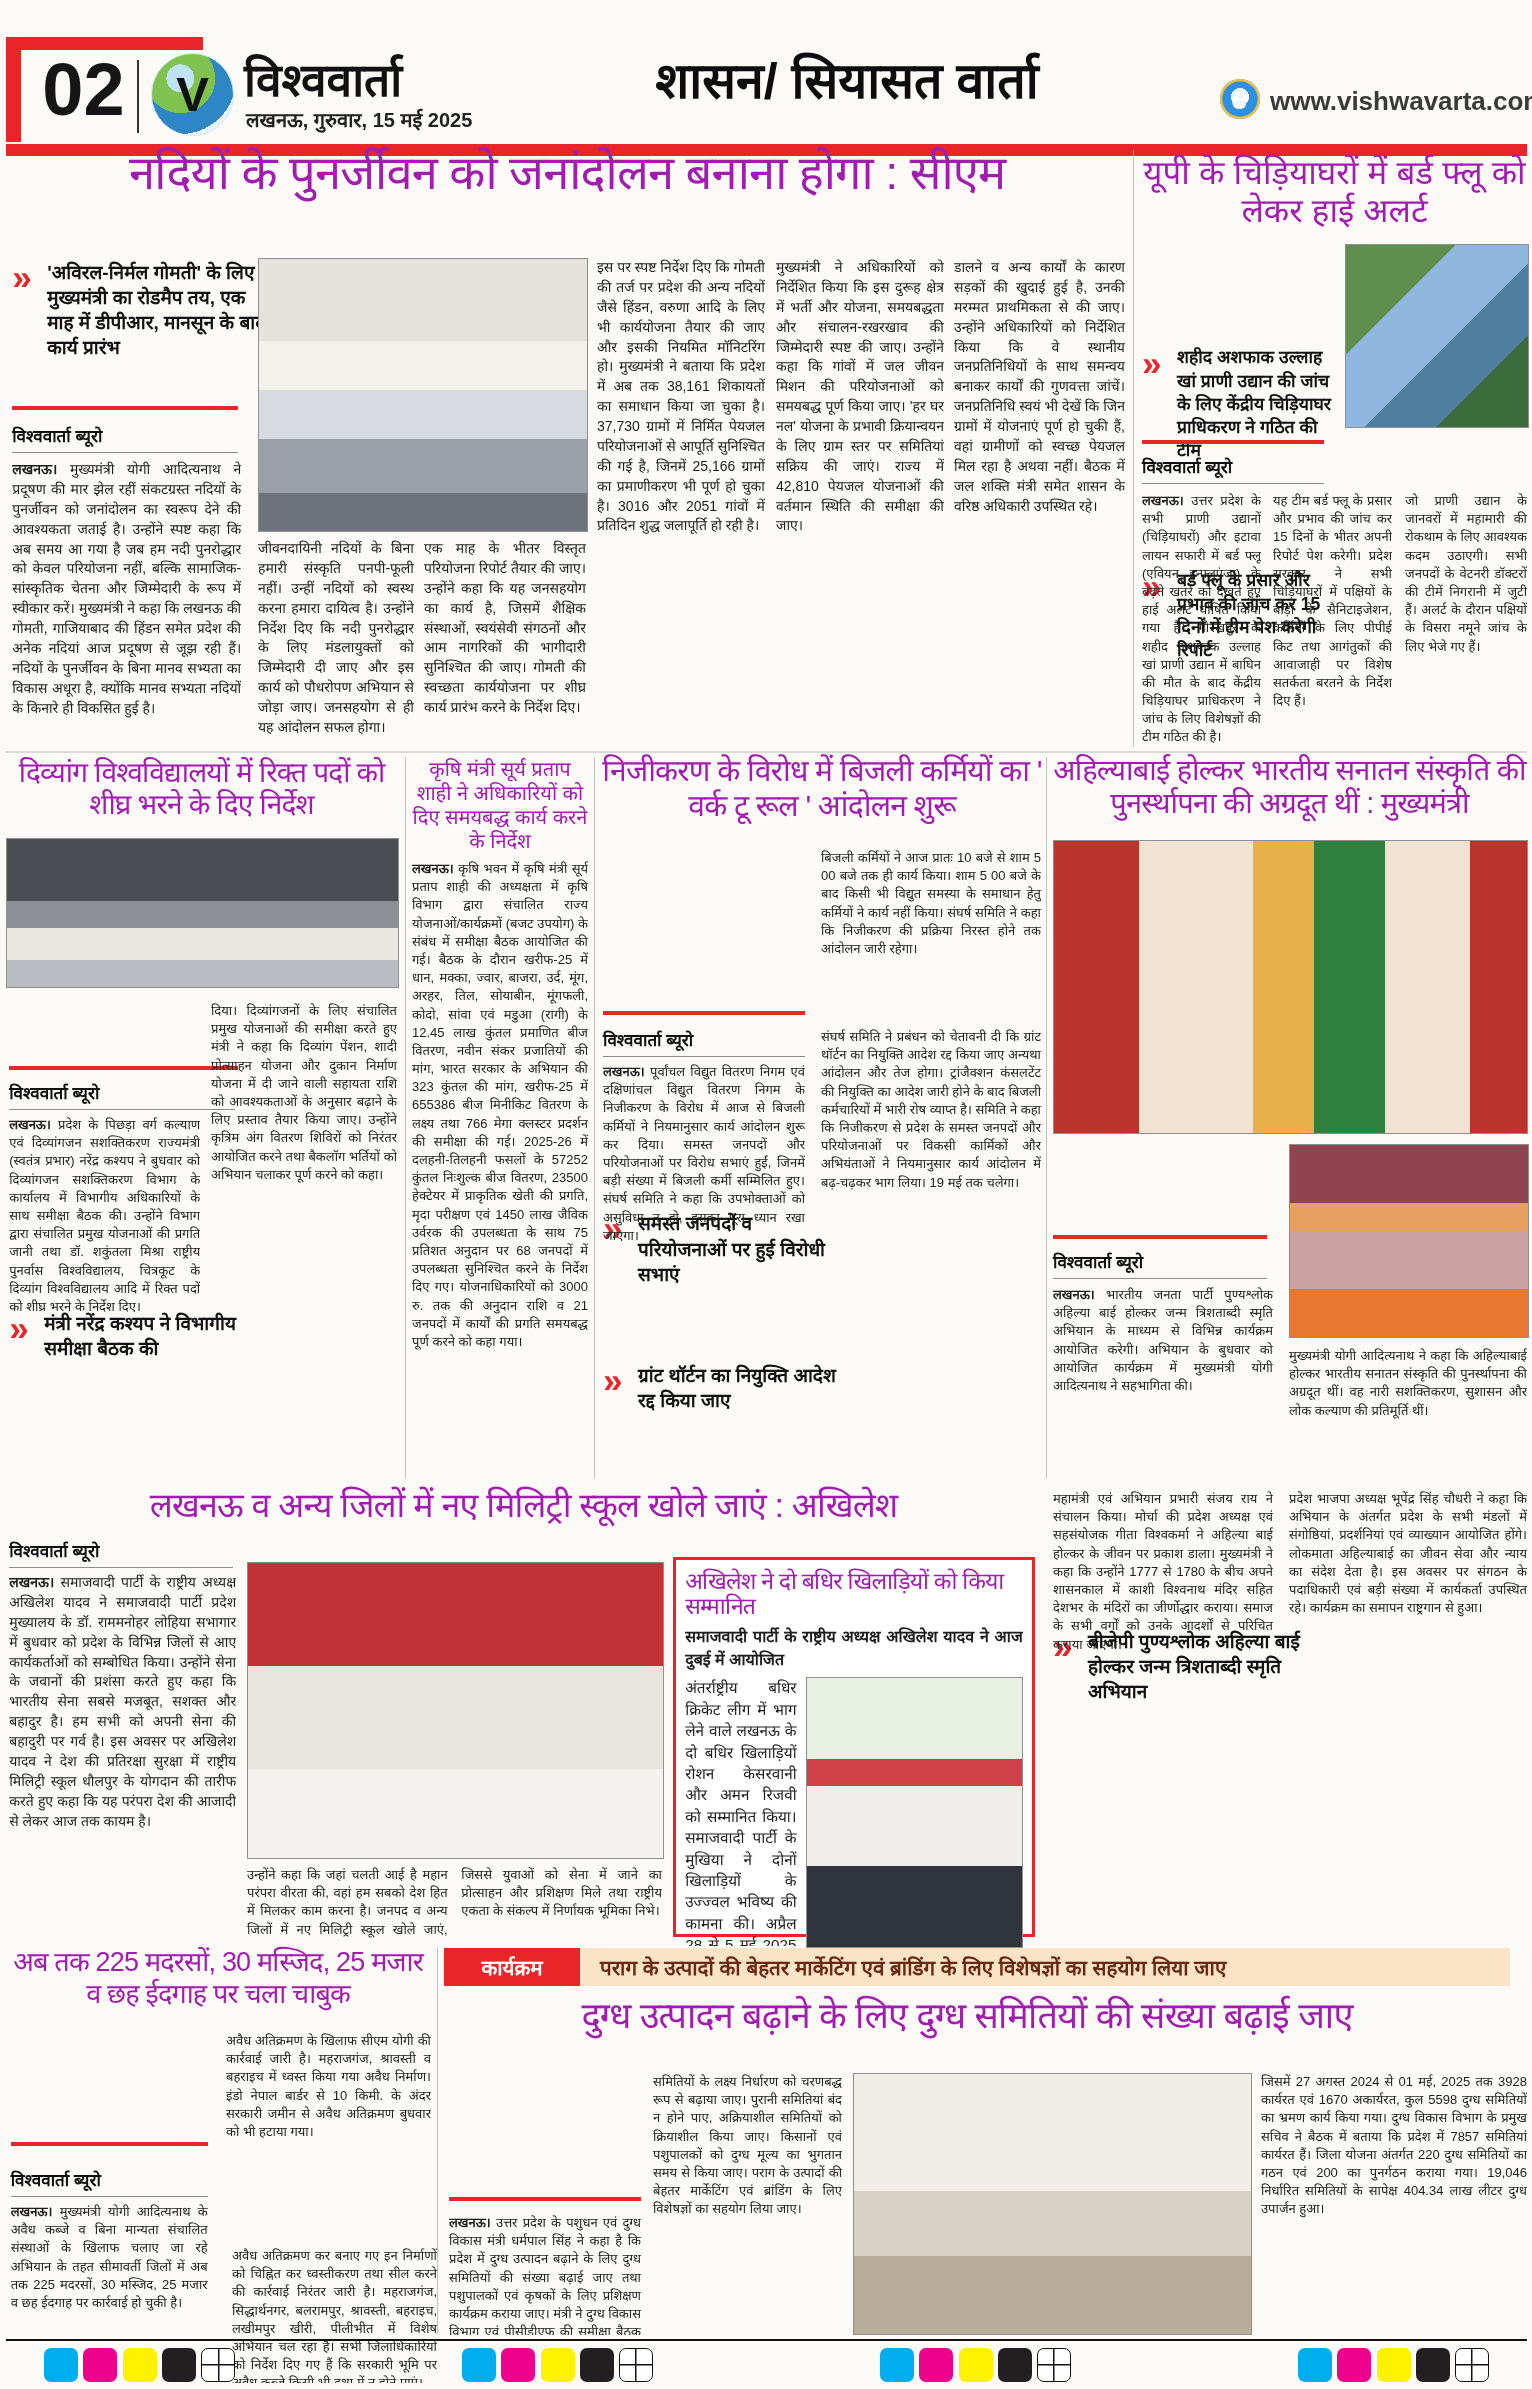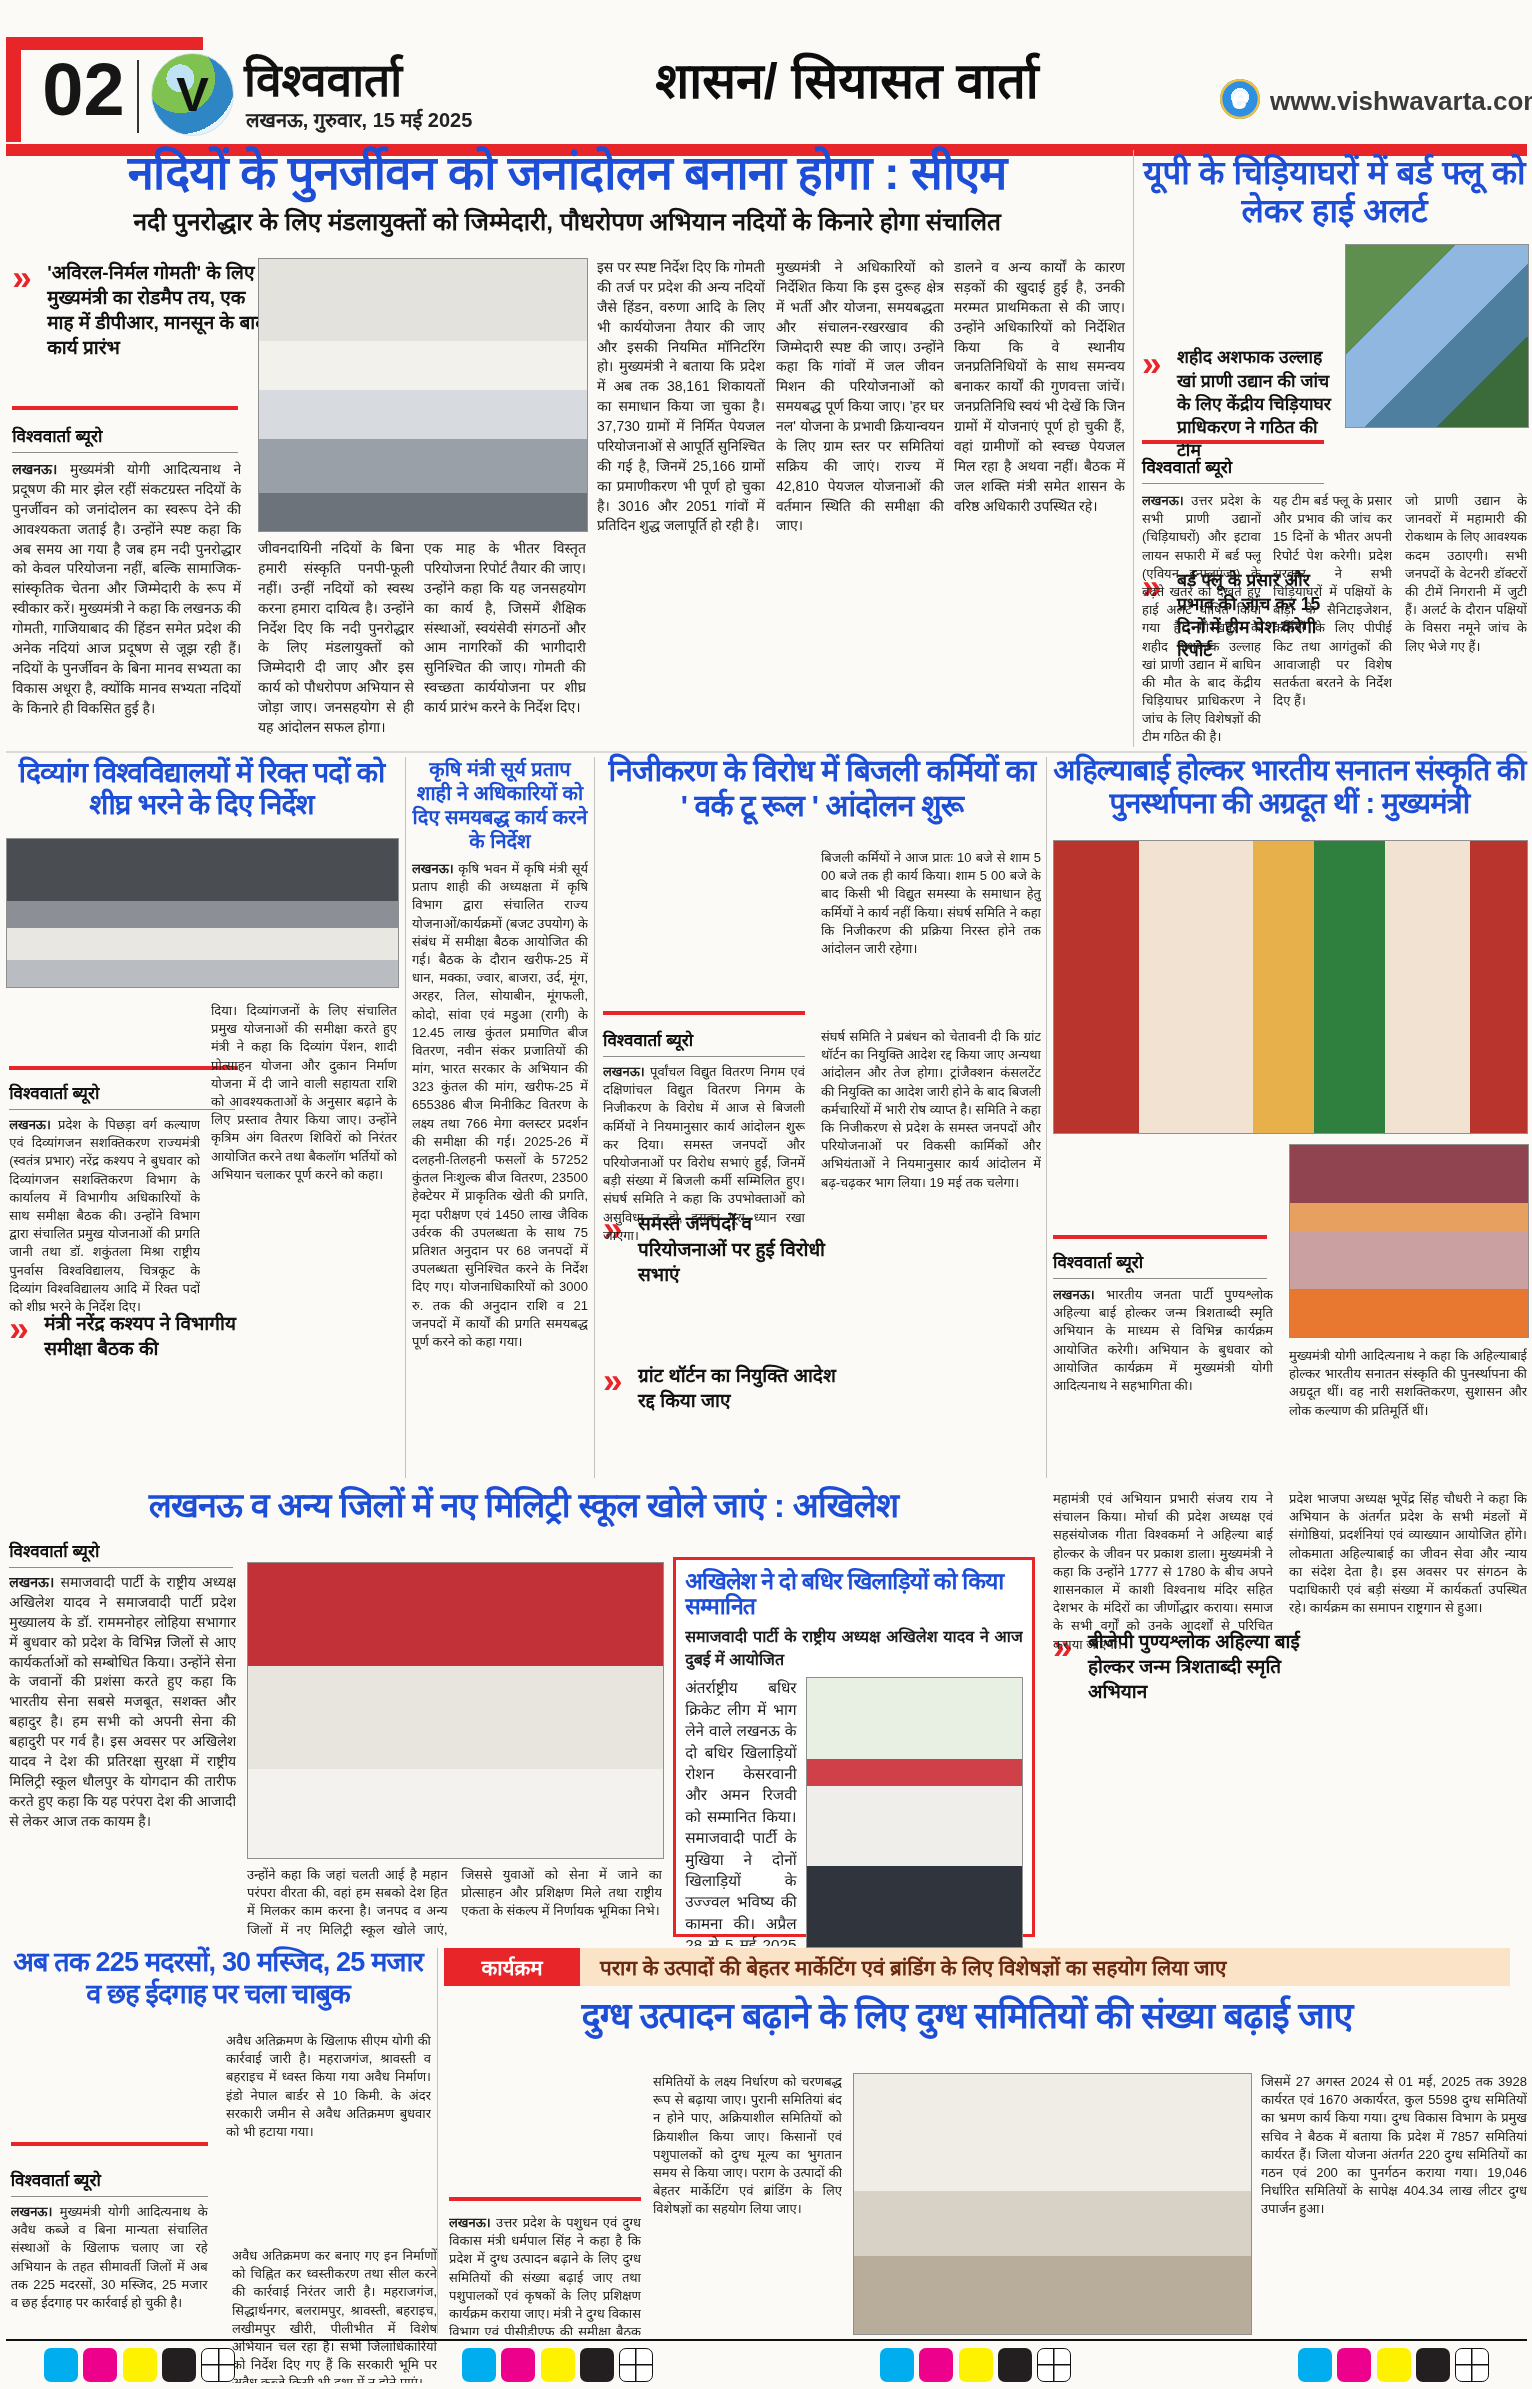--- a/index.html
+++ b/index.html
@@ -1,19 +1,19 @@
 <!DOCTYPE html>
 <html style="font-size:12.2px"><head>
 <meta charset="utf-8">
 <style>
   html,body{margin:0;padding:0;background:#e9e7e2;}
   .page{position:relative;width:1533px;height:2389px;background:#fbfaf7;margin:0 auto;
         font-family:"Liberation Sans","DejaVu Sans",sans-serif;color:#1c1c1c;overflow:hidden;}
   .abs{position:absolute;}
-  .hl{font-weight:700;color:#1d4ed8;text-align:center;line-height:1.08;letter-spacing:-0.8px;}
+  .hl{font-weight:400;color:#a21caf;text-align:center;line-height:1.08;letter-spacing:-0.8px;}
   .subhl{font-weight:700;color:#141414;text-align:center;line-height:1.15;}
   .body-col{font-size:14px;line-height:1.42;text-align:justify;color:#1d1d1d;overflow:hidden;}
   .body-col b{font-weight:800;}
   .sm{font-size:13px;line-height:1.4;}
   .byline{font-weight:800;font-size:17px;color:#111;border-bottom:1.5px solid #8d8d8d;padding-bottom:5.3px;}
   .bullet{position:relative;padding-left:35px;font-weight:800;font-size:19px;line-height:1.32;color:#131313;}
   .bullet::before{content:"\00BB";position:absolute;left:0;top:-6.1px;color:#e8262a;font-size:35px;font-weight:800;}
   .redrule{height:3.8px;background:#e8262a;}
   .grayrule{height:1.5px;background:#9a9a9a;}
   .vrule{width:0.8px;background:#c4c2bd;}
@@ -60,21 +60,20 @@
       </div>
     <div class="abs" style="left:244px;top:30.5px;width:321px;font-size:46px;font-weight:800;color:#111;">विश्ववार्ता</div>
     <div class="abs" style="left:246px;top:90px;width:351px;font-size:20px;font-weight:700;color:#222;">लखनऊ,   गुरुवार, 15 मई 2025</div>
     <div class="abs" style="left:557px;top:29px;width:580px;font-size:50px;font-weight:800;color:#0d0d0d;text-align:center;">शासन/ सियासत वार्ता</div>
     <span class="abs ie" style="left:1220px;top:63px;">e</span>
     <div class="abs website" style="left:1270px;top:70px;">www.vishwavarta.com</div>
     <div class="abs" style="left:6.1px;top:128px;width:1521px;height:11.5px;background:#e8262a;"></div>
   </div>
 
   <div class="abs hl" style="left:9.2px;top:148px;width:1116px;font-size:47px;">नदियों के पुनर्जीवन को जनांदोलन बनाना होगा : सीएम</div>
-  <div class="abs subhl" style="left:9.2px;top:208px;width:1116px;font-size:24.4px;">नदी पुनरोद्धार के लिए मंडलायुक्तों को जिम्मेदारी, पौधरोपण अभियान नदियों के किनारे होगा संचालित</div>
 
   <div class="abs bullet" style="left:12.2px;top:260px;width:226px;">'अविरल-निर्मल गोमती' के लिए मुख्यमंत्री का रोडमैप तय, एक माह में डीपीआर, मानसून के बाद कार्य प्रारंभ</div>
   <div class="abs redrule" style="left:12.2px;top:406px;width:226px;"></div>
   <div class="abs byline" style="left:12.2px;top:424px;width:226px;">विश्ववार्ता ब्यूरो</div>
   <div class="abs body-col" style="left:12.2px;top:460px;width:229px;height:287px;">
     <b>लखनऊ।</b> <span>मुख्यमंत्री योगी आदित्यनाथ ने प्रदूषण की मार झेल रहीं संकटग्रस्त नदियों के पुनर्जीवन को जनांदोलन का स्वरूप देने की आवश्यकता जताई है। उन्होंने स्पष्ट कहा कि अब समय आ गया है जब हम नदी पुनरोद्धार को केवल परियोजना नहीं, बल्कि सामाजिक-सांस्कृतिक चेतना और जिम्मेदारी के रूप में स्वीकार करें। मुख्यमंत्री ने कहा कि लखनऊ की गोमती, गाजियाबाद की हिंडन समेत प्रदेश की अनेक नदियां आज प्रदूषण से जूझ रही हैं। नदियों के पुनर्जीवन के बिना मानव सभ्यता का विकास अधूरा है, क्योंकि मानव सभ्यता नदियों के किनारे ही विकसित हुई है।</span>
   </div>
 
   <div class="abs photo ph-meeting" style="left:258px;top:258px;width:328px;height:272px;"></div>
   <div class="abs body-col" style="left:258px;top:539px;width:156px;height:208px;">जीवनदायिनी नदियों के बिना हमारी संस्कृति पनपी-फूली नहीं। उन्हीं नदियों को स्वस्थ करना हमारा दायित्व है। उन्होंने निर्देश दिए कि नदी पुनरोद्धार के लिए मंडलायुक्तों को जिम्मेदारी दी जाए और इस कार्य को पौधरोपण अभियान से जोड़ा जाए। जनसहयोग से ही यह आंदोलन सफल होगा।</div>

